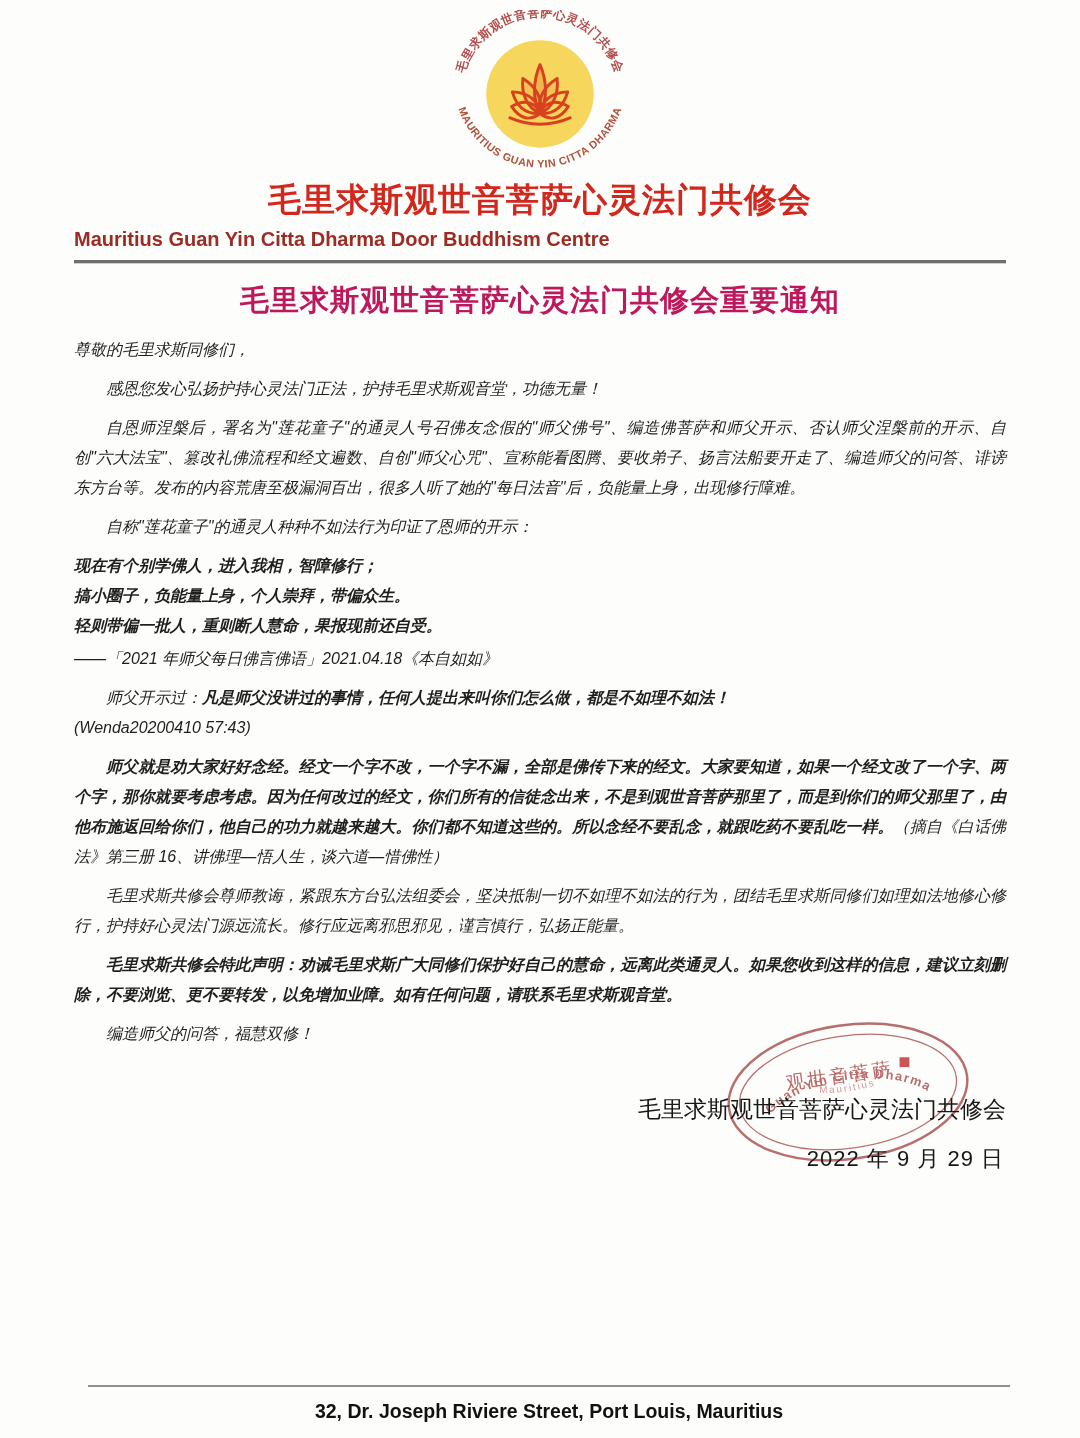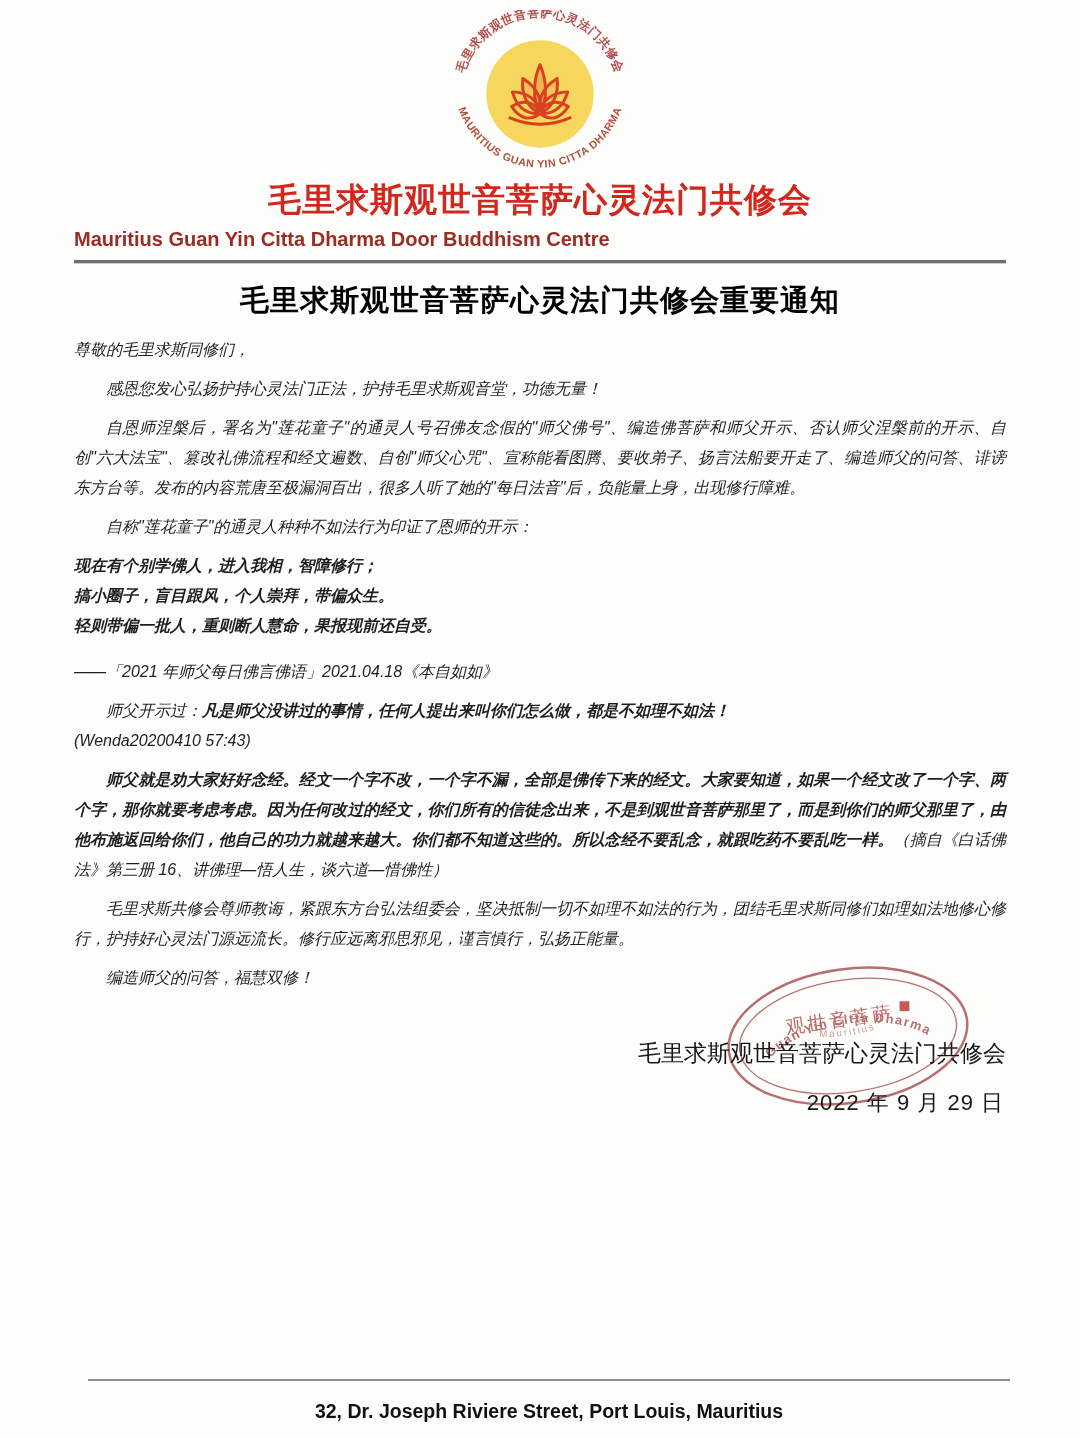--- a/index.html
+++ b/index.html
@@ -19,36 +19,36 @@
     text-align:center;font-size:33px;font-weight:800;letter-spacing:1px;
     color:#d2271d;margin:2px 0 0;
   }
   .org-title-en{
     font-size:20px;font-weight:700;
     color:#9c2b24;margin:5px 0 0;
   }
   .top-rule{height:3px;background:#6f6f6f;border-bottom:1px solid #cfcfcf;margin-top:9px;}
   .notice-title{
     text-align:center;font-size:29px;font-weight:800;letter-spacing:1px;
-    color:#000000;margin:17px 0 14px;
+    color:#be185d;margin:17px 0 14px;
   }
   .doc-body{font-size:16px;line-height:30px;font-style:italic;}
   .doc-body p{margin:0 0 9px;text-align:justify;}
   .indent{text-indent:2em;}
   .bold{font-weight:700;}
   .quote-block p{margin:0;font-weight:700;}
-  .quote-block{margin-bottom:16px;}
+  .quote-block{margin-bottom:3px;}
   .quote-source{text-align:right;font-weight:400;margin:1px 0 9px;}
   .signature{position:relative;margin-top:2px;height:120px;}
   .sig-org{position:absolute;right:0;top:36px;font-size:23px;color:#161616;z-index:2;}
   .sig-date{position:absolute;right:2px;top:86px;font-size:22px;letter-spacing:1px;color:#161616;z-index:2;}
   .stamp{position:absolute;right:30px;top:-40px;width:256px;height:148px;opacity:.82;filter:blur(.3px);z-index:1;}
   .footer{
     position:absolute;left:88px;right:70px;bottom:12px;
-    border-top:2px solid #8f8f8f;text-align:center;padding-top:16px;
+    border-top:2px solid #8f8f8f;text-align:center;padding-top:10px;
   }
   .footer .line{font-size:19.5px;font-weight:700;line-height:29px;color:#111;}
 </style>
 </head>
 <body>
 
 <div class="page">
   <div class="content">
 
     <svg class="logo" viewBox="0 0 240 170" aria-hidden="true">
@@ -82,31 +82,32 @@
     <div class="notice-title">毛里求斯观世音菩萨心灵法门共修会重要通知</div>
 
     <div class="doc-body">
       <p>尊敬的毛里求斯同修们，</p>
       <p class="indent">感恩您发心弘扬护持心灵法门正法，护持毛里求斯观音堂，功德无量！</p>
       <p class="indent">自恩师涅槃后，署名为"莲花童子"的通灵人号召佛友念假的"师父佛号"、编造佛菩萨和师父开示、否认师父涅槃前的开示、自创"六大法宝"、篡改礼佛流程和经文遍数、自创"师父心咒"、宣称能看图腾、要收弟子、扬言法船要开走了、编造师父的问答、诽谤东方台等。发布的内容荒唐至极漏洞百出，很多人听了她的"每日法音"后，负能量上身，出现修行障难。</p>
       <p class="indent">自称"莲花童子"的通灵人种种不如法行为印证了恩师的开示：</p>
 
       <div class="quote-block">
         <p>现在有个别学佛人，进入我相，智障修行；</p>
-        <p>搞小圈子，盲目跟风，个人崇拜，带偏众生。</p>
+        <p>搞小圈子，负能量上身，个人崇拜，带偏众生。</p>
         <p>轻则带偏一批人，重则断人慧命，果报现前还自受。</p>
       </div>
       <p class="quote-source">——「2021 年师父每日佛言佛语」2021.04.18《本自如如》</p>
 
       <p class="indent"><span>师父开示过：</span><span class="bold">凡是师父没讲过的事情，任何人提出来叫你们怎么做，都是不如理不如法！</span><br><span>(Wenda20200410 57:43)</span></p>
 
       <p class="indent"><span class="bold">师父就是劝大家好好念经。经文一个字不改，一个字不漏，全部是佛传下来的经文。大家要知道，如果一个经文改了一个字、两个字，那你就要考虑考虑。因为任何改过的经文，你们所有的信徒念出来，不是到观世音菩萨那里了，而是到你们的师父那里了，由他布施返回给你们，他自己的功力就越来越大。你们都不知道这些的。所以念经不要乱念，就跟吃药不要乱吃一样。</span><span>（摘自《白话佛法》第三册 16、讲佛理—悟人生，谈六道—惜佛性）</span></p>
 
 
       <p class="indent">毛里求斯共修会尊师教诲，紧跟东方台弘法组委会，坚决抵制一切不如理不如法的行为，团结毛里求斯同修们如理如法地修心修行，护持好心灵法门源远流长。修行应远离邪思邪见，谨言慎行，弘扬正能量。</p>
+      <p class="indent bold">毛里求斯共修会特此声明：劝诫毛里求斯广大同修们保护好自己的慧命，远离此类通灵人。如果您收到这样的信息，建议立刻删除，不要浏览、更不要转发，以免增加业障。如有任何问题，请联系毛里求斯观音堂。</p>
       <p class="indent">编造师父的问答，福慧双修！</p>
     </div>
 
     <div class="signature">
       <svg class="stamp" viewBox="0 0 260 150" aria-hidden="true">
         <defs>
           <path id="stampArc" d="M 38 98 A 97 52 0 0 1 222 98"></path>
           <path id="stampArcB" d="M 52 52 A 95 52 0 0 0 208 52"></path>
         </defs>
         <g transform="rotate(-8 130 75)">

